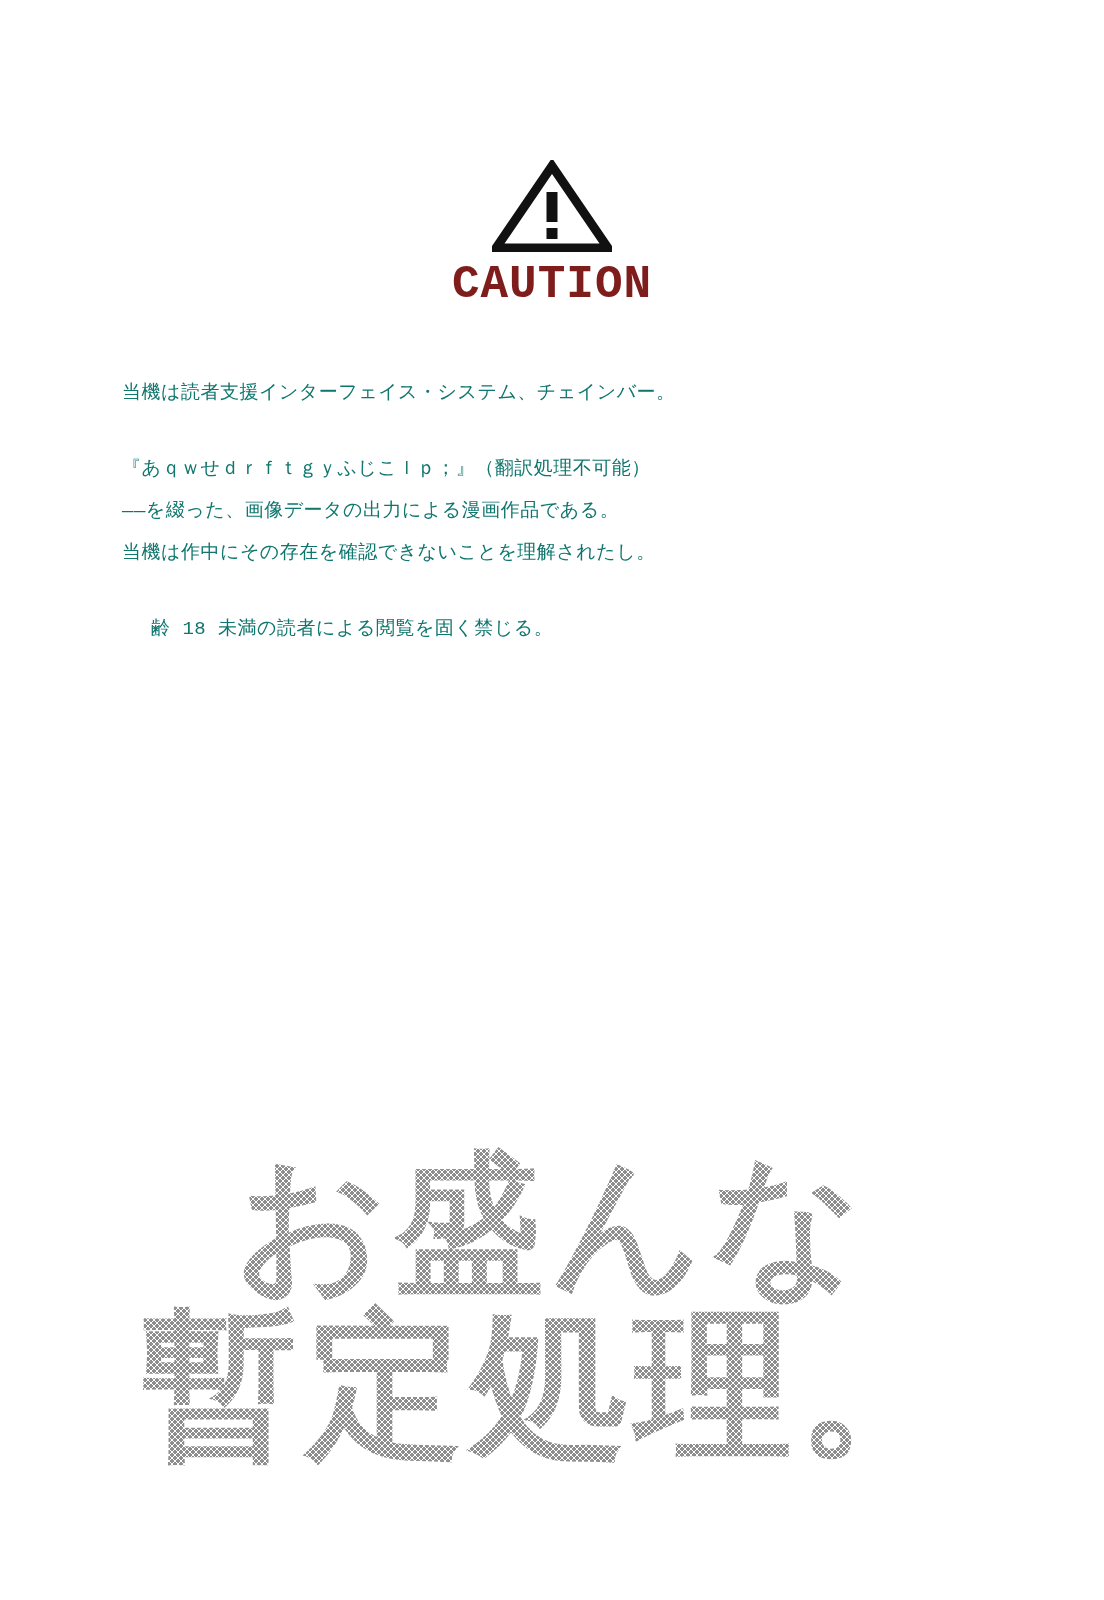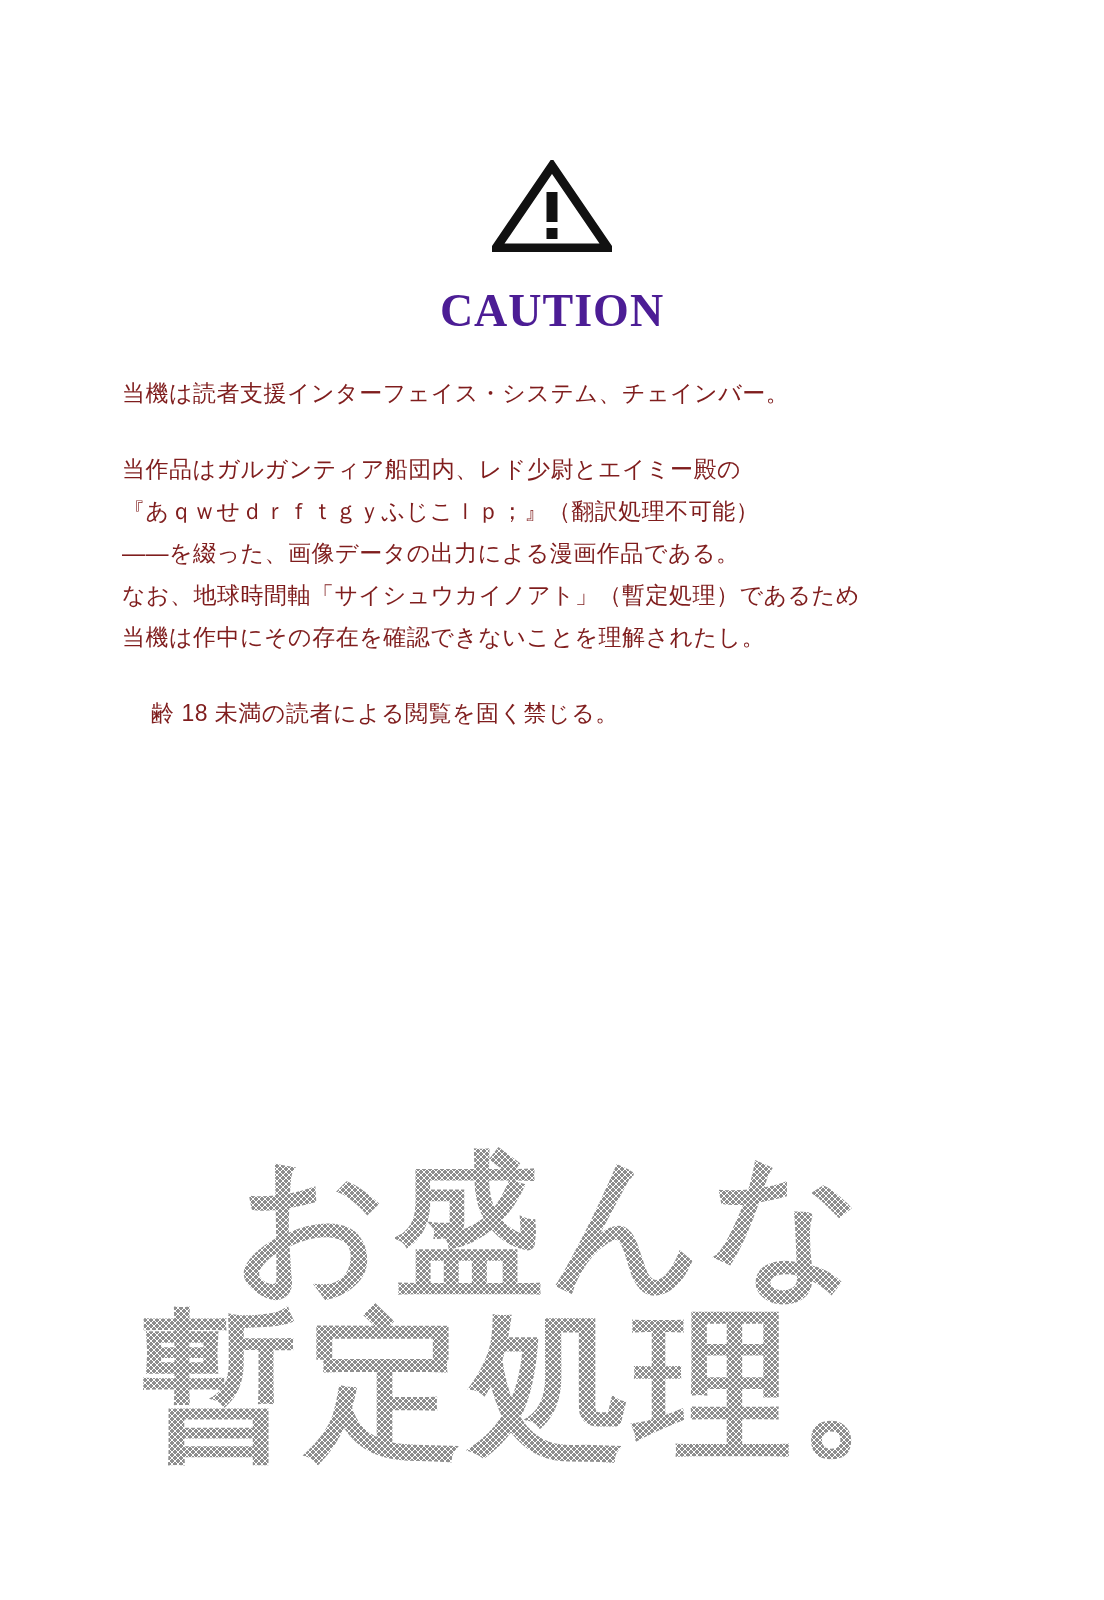--- a/index.html
+++ b/index.html
@@ -22,45 +22,45 @@
     top: 160px;
     left: 0;
     width: 100%;
     text-align: center;
   }
   .warn-icon {
     display: block;
     margin: 0 auto;
   }
   .caution-word {
-    margin-top: 28px;
-    font-family: Liberation Serif, serif;
+    margin-top: 3px;
+    font-family: Liberation Mono, monospace;
     font-weight: bold;
     font-size: 46px;
     letter-spacing: 1px;
-    color: #4c1d95;
+    color: #7f1d1d;
   }
 
   
   .body-text {
     position: absolute;
     top: 372px;
     left: 122px;
     width: 880px;
   }
   .para {
     margin: 0 0 34px 0;
   }
   .para:last-child { margin-bottom: 0; margin-left: 29px; }
   .line {
-    font-family: Liberation Sans, sans-serif;
-    font-size: 23px;
+    font-family: Liberation Mono, monospace;
+    font-size: 19px;
     line-height: 42px;
     letter-spacing: 0.5px;
-    color: #7f1d1d;
+    color: #0f766e;
     white-space: nowrap;
   }
 
   
   .big-type {
     position: absolute;
     left: 0;
     width: 100%;
     text-align: center;
     pointer-events: none;
@@ -99,24 +99,22 @@
   <div class="caution-word">CAUTION</div>
 </div>
 
 <div class="body-text">
 
   <div class="para">
     <div class="line">当機は読者支援インターフェイス・システム、チェインバー。</div>
   </div>
 
   <div class="para">
-    <div class="line">当作品はガルガンティア船団内、レド少尉とエイミー殿の</div>
     <div class="line">『あｑｗせｄｒｆｔｇｙふじこｌｐ；』（翻訳処理不可能）</div>
     <div class="line">――を綴った、画像データの出力による漫画作品である。</div>
-    <div class="line">なお、地球時間軸「サイシュウカイノアト」（暫定処理）であるため</div>
     <div class="line">当機は作中にその存在を確認できないことを理解されたし。</div>
   </div>
 
   <div class="para">
     <div class="line">齢 18 未満の読者による閲覧を固く禁じる。</div>
   </div>
 
 </div>
 
 <div class="big-type big-row-1">

